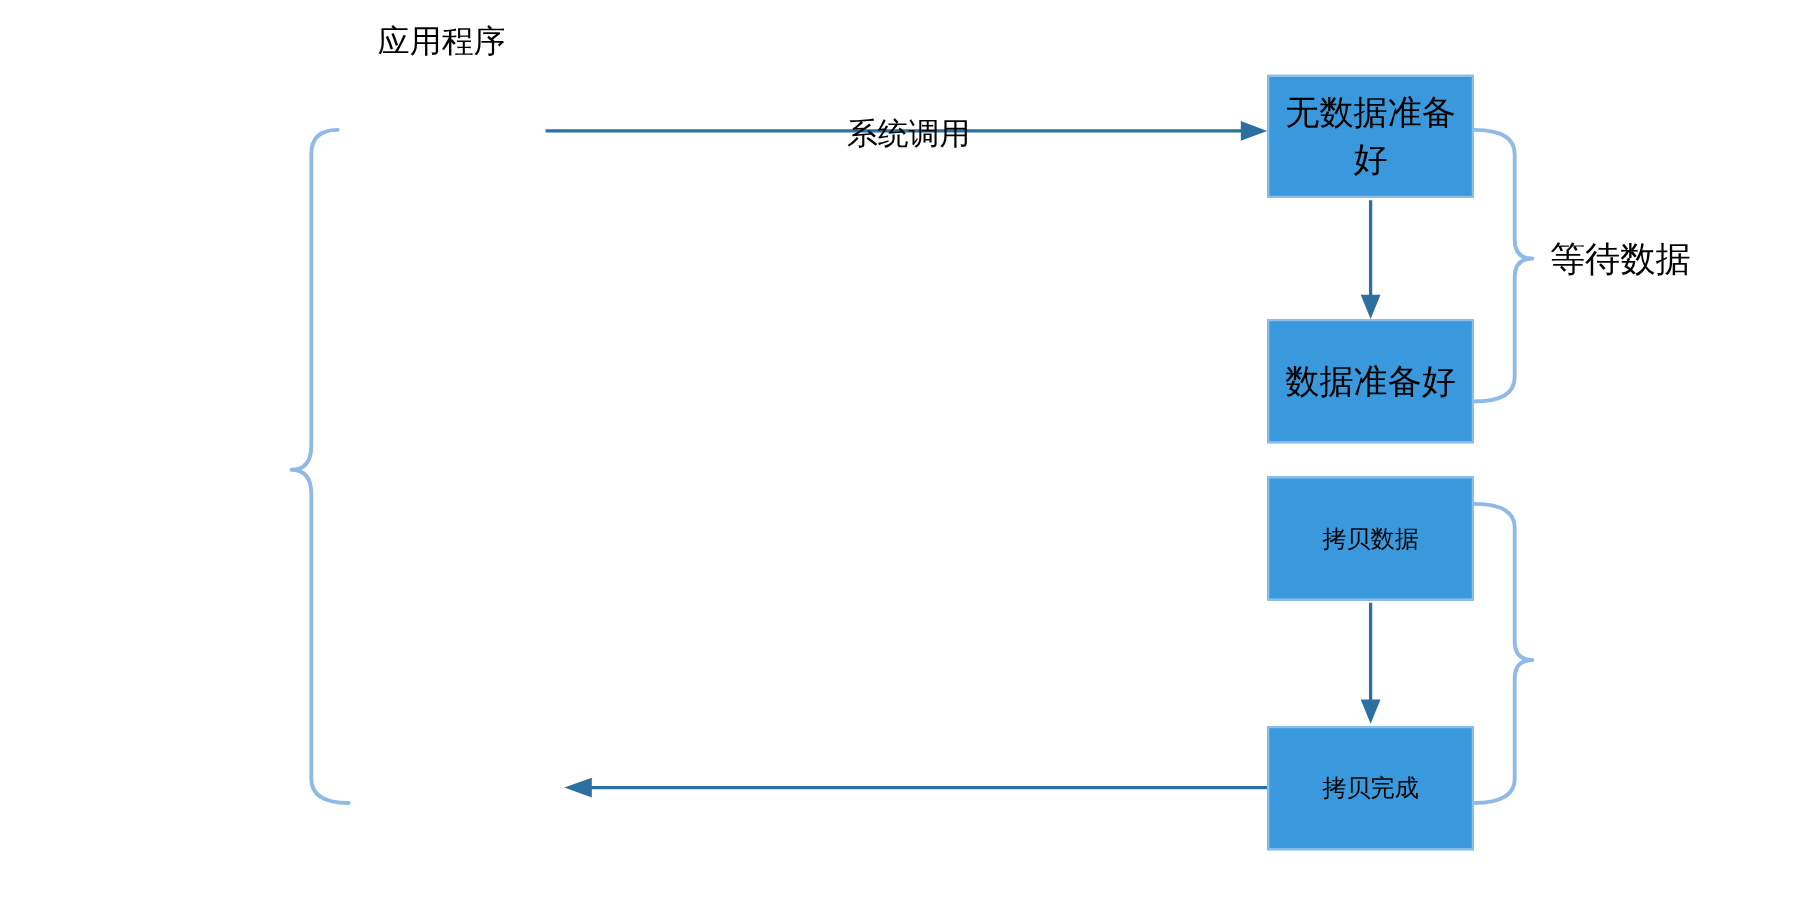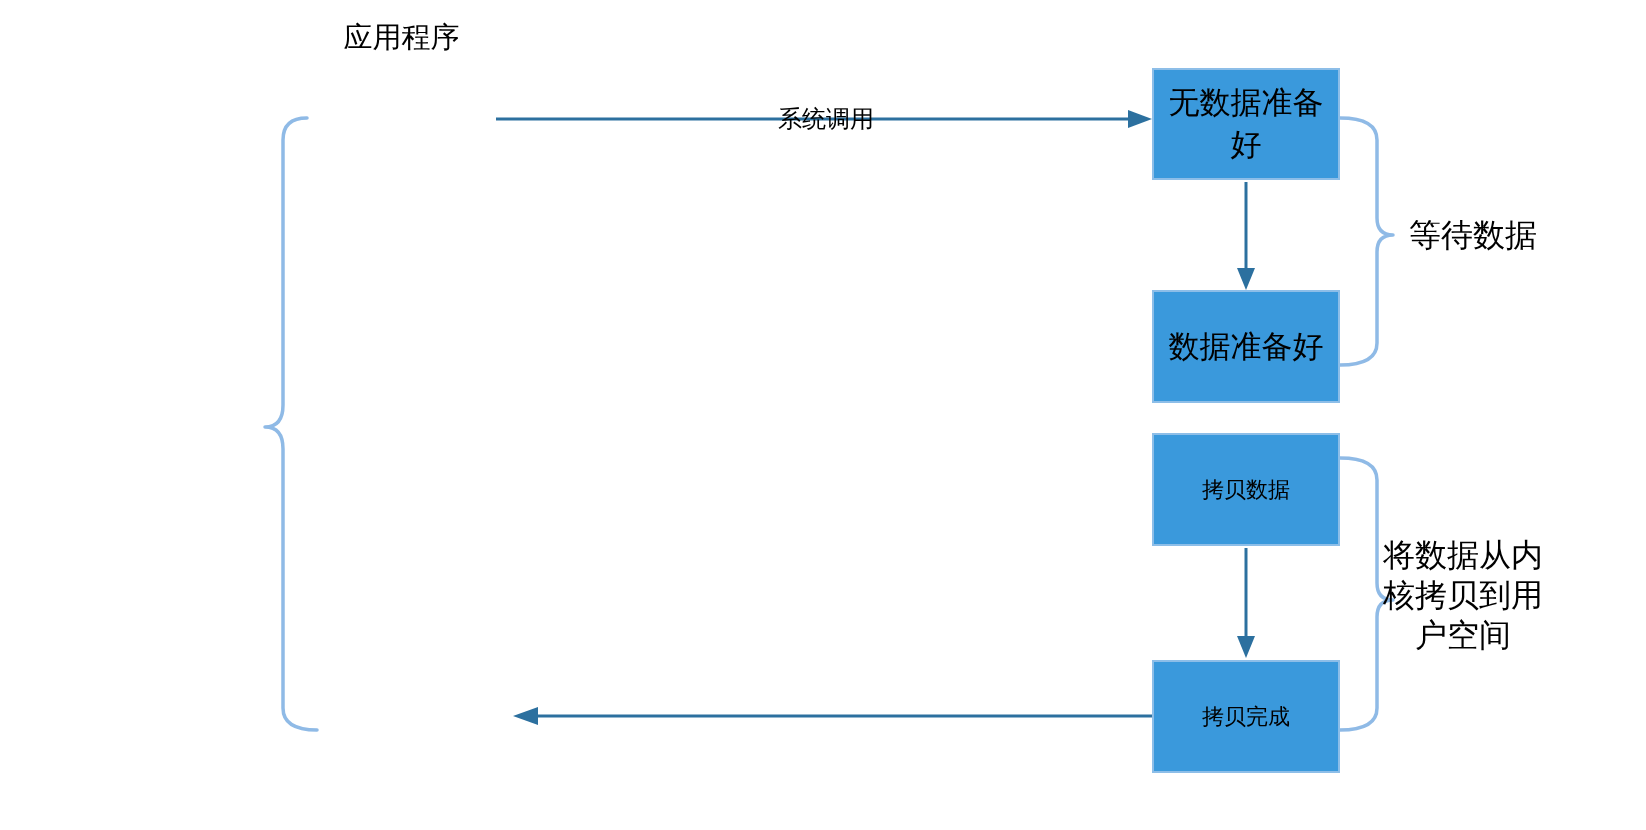--- a/index.html
+++ b/index.html
@@ -23,21 +23,21 @@
     display:flex;align-items:center;justify-content:center;
     color:var(--c-text,#000);
     text-align:center;
   }
   .node.big{font-size:31px;}
   .node.small{font-size:22px;}
   .lane-title{
     position:absolute;z-index:2;font-size:29px;text-align:center;
   }
   .edge-label{
-    position:absolute;z-index:2;font-size:24px;text-align:center;white-space:nowrap;
+    position:absolute;z-index:2;font-size:28px;text-align:center;white-space:nowrap;
   }
   .brace-label{
     position:absolute;z-index:2;font-size:32px;line-height:40px;text-align:center;
   }
 </style>
 </head>
 <body>
 
 <div class="stage">
 
@@ -70,15 +70,14 @@
   <div class="node big" style="left:1152px;top:290px;width:188px;height:113px;">数据准备好</div>
 
   <div class="node small" style="left:1152px;top:433px;width:188px;height:113px;">拷贝数据</div>
 
   <div class="node small" style="left:1152px;top:660px;width:188px;height:113px;">拷贝完成</div>
 
 
   <div class="edge-label" style="left:726px;top:103px;width:200px;">系统调用</div>
 
   <div class="brace-label" style="left:1408px;top:215px;width:130px;">等待数据</div>
-  <div class="brace-label" style="left:1376px;top:535px;width:174px;">将数据从内核拷贝到用户空间</div>
 
 </div>
 
 </body></html>

